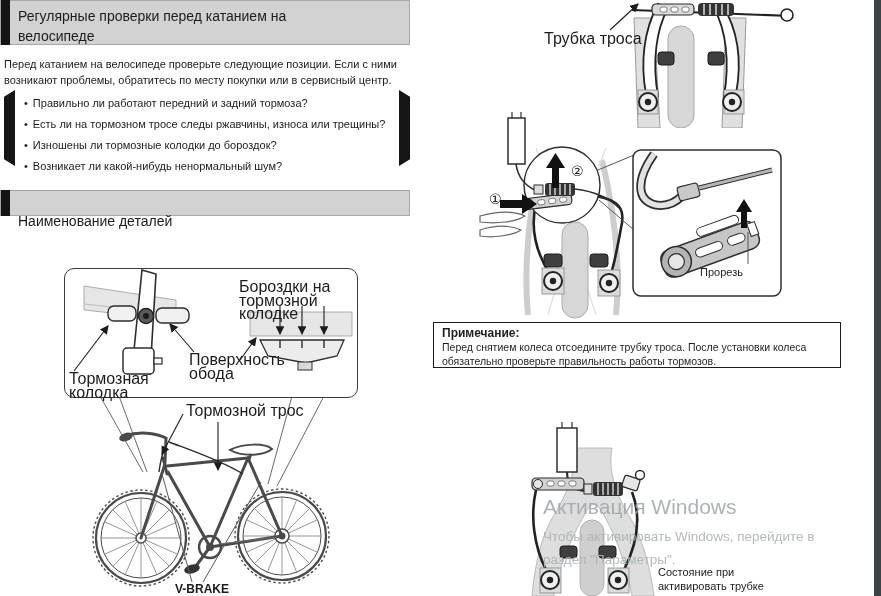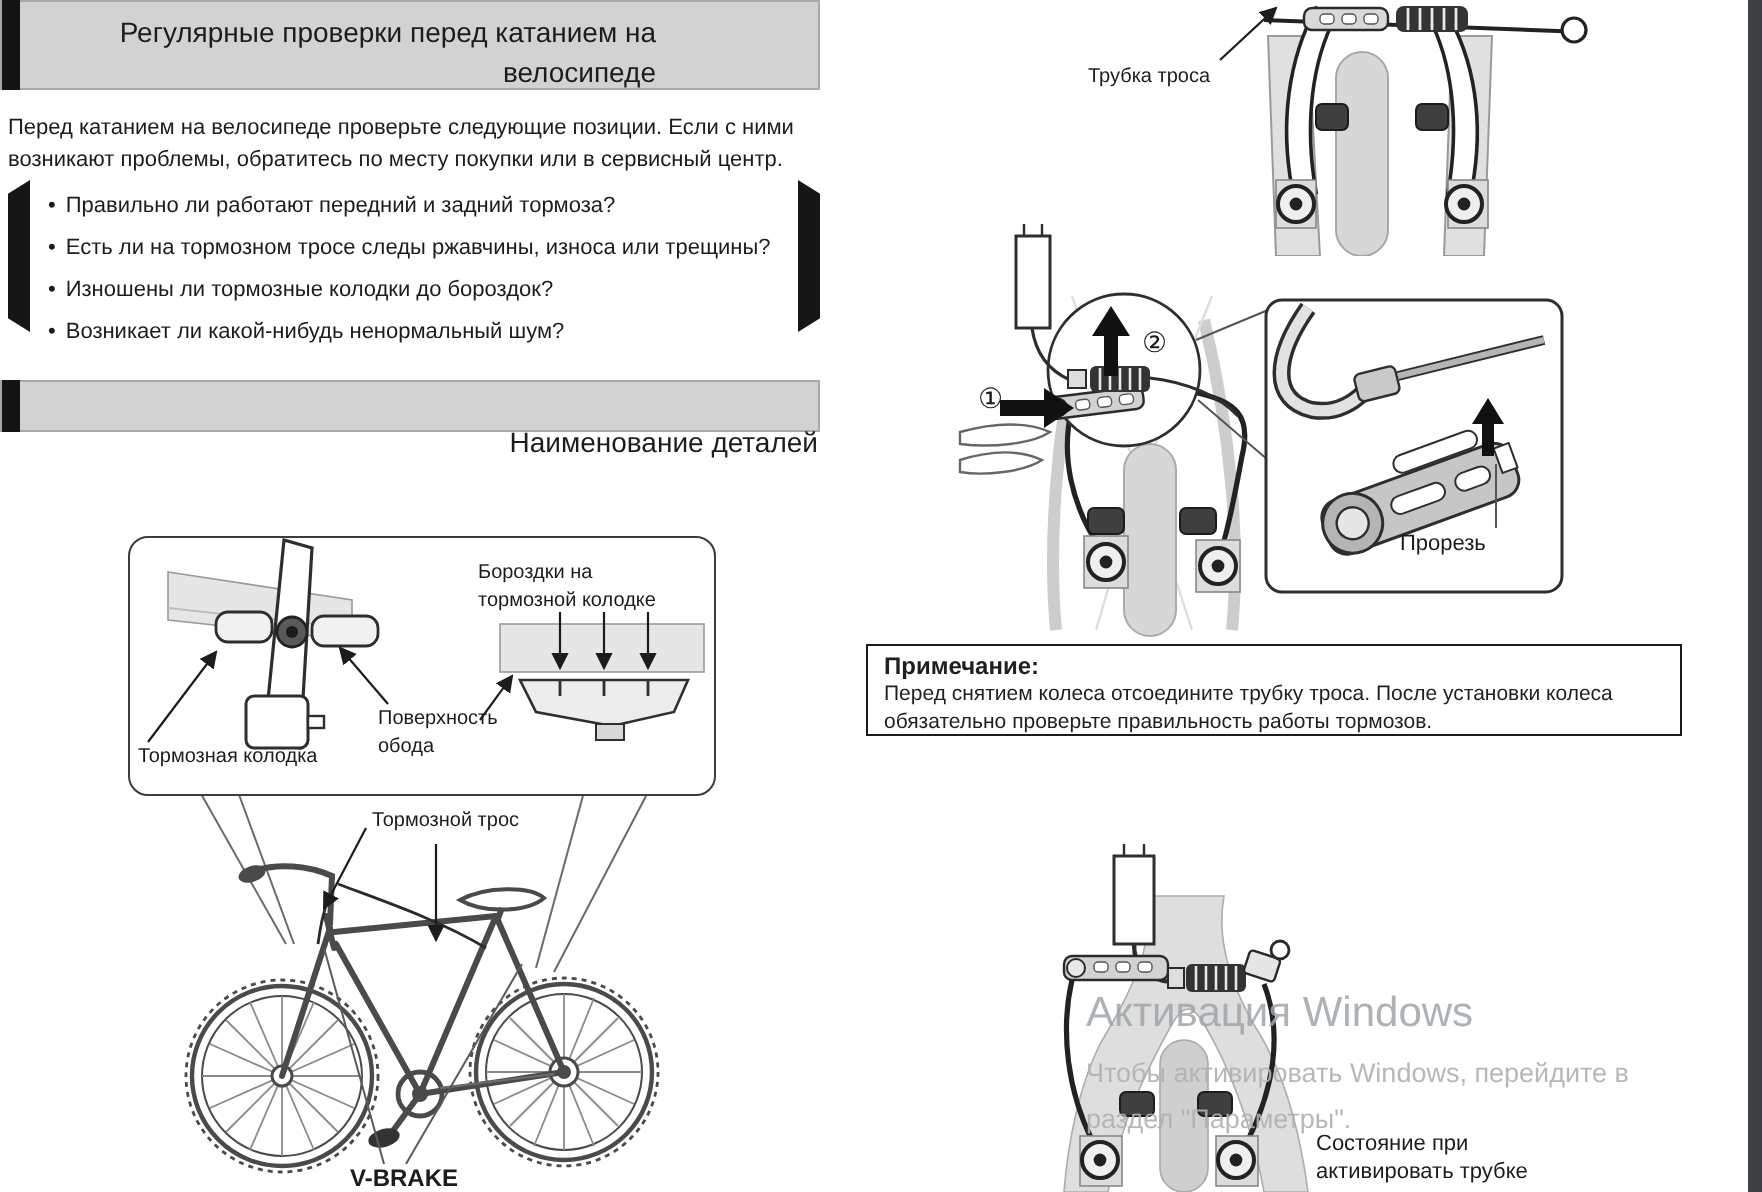--- a/index.html
+++ b/index.html
@@ -1,32 +1,32 @@
 <!DOCTYPE html>
 <html><head>
 <meta charset="utf-8">
 <style>
   html,body{margin:0;padding:0;background:#fff;}
   #page{position:relative;width:881px;height:596px;background:#ffffff;overflow:hidden;
         font-family:"Liberation Sans","DejaVu Sans",sans-serif;color:#1f1f1f;}
   .abs{position:absolute;}
   
-  .sec-header{background:#d2d2d2;border:1px solid #a8a8a8;box-sizing:border-box;text-align:right;}
+  .sec-header{background:#d2d2d2;border:1px solid #a8a8a8;box-sizing:border-box;}
   .sec-bar{position:absolute;left:0;top:-1px;bottom:-1px;width:9px;background:#141414;}
   .sec-title{padding:5px 0 0 17px;font-size:14px;line-height:20px;color:#1c1c1c;}
   
   .para{font-size:11px;line-height:15.5px;color:#1c1c1c;}
   .checklist{list-style:none;margin:0;padding:0;}
   .checklist li{font-size:11px;line-height:21px;white-space:nowrap;color:#1c1c1c;}
   .checklist .blt{margin-right:5px;}
   .bracket{background:#161616;}
   .bracket.left{clip-path:polygon(0 9%,100% 0,100% 100%,0 91%);}
   .bracket.right{clip-path:polygon(0 0,100% 9%,100% 91%,0 100%);}
   
-  .dlabel{font-size:10px;line-height:13.5px;color:#1c1c1c;}
+  .dlabel{font-size:16px;line-height:13.5px;color:#1c1c1c;}
   .stepnum{font-size:14px;color:#1c1c1c;}
   
   .fig-box{border:1.6px solid #3c3c3c;border-radius:10px;background:#fff;box-sizing:border-box;}
   
   .note-box{border:1.6px solid #1c1c1c;box-sizing:border-box;padding:3px 16px 0 8px;background:#fff;}
   .note-title{font-size:12px;font-weight:bold;line-height:15px;}
   .note-body{font-size:10.5px;line-height:13.5px;}
   
   .wm{pointer-events:none;z-index:9;}
   .wm-title{font-size:21px;line-height:24px;color:rgba(158,164,168,0.85);}

